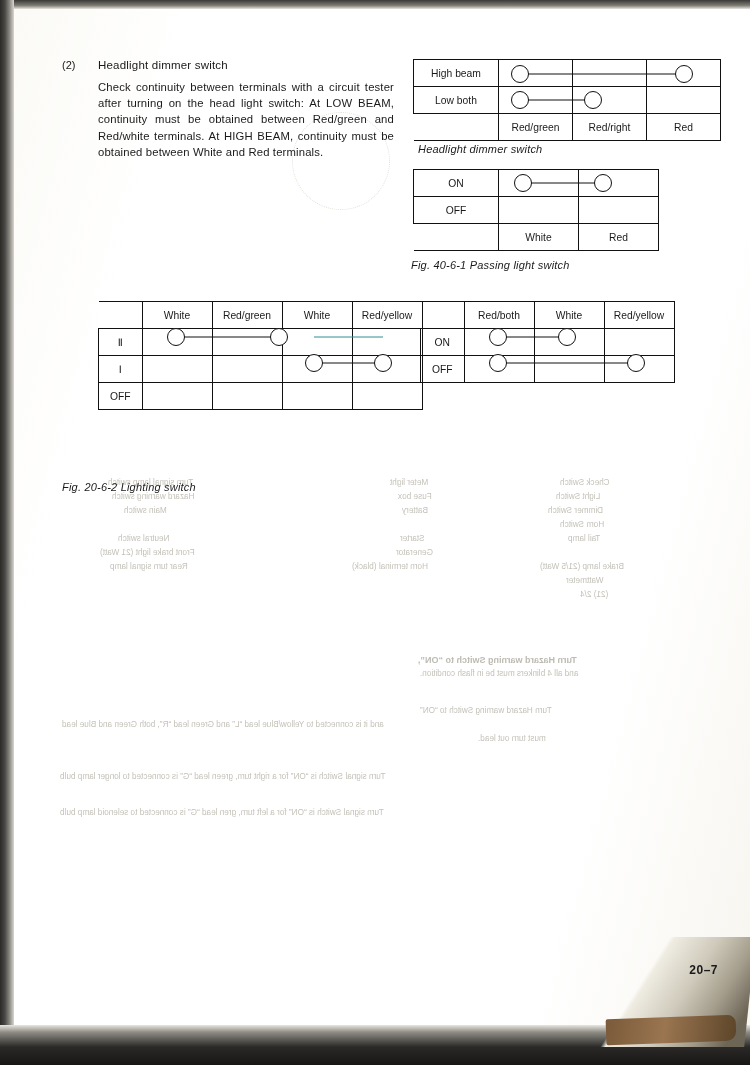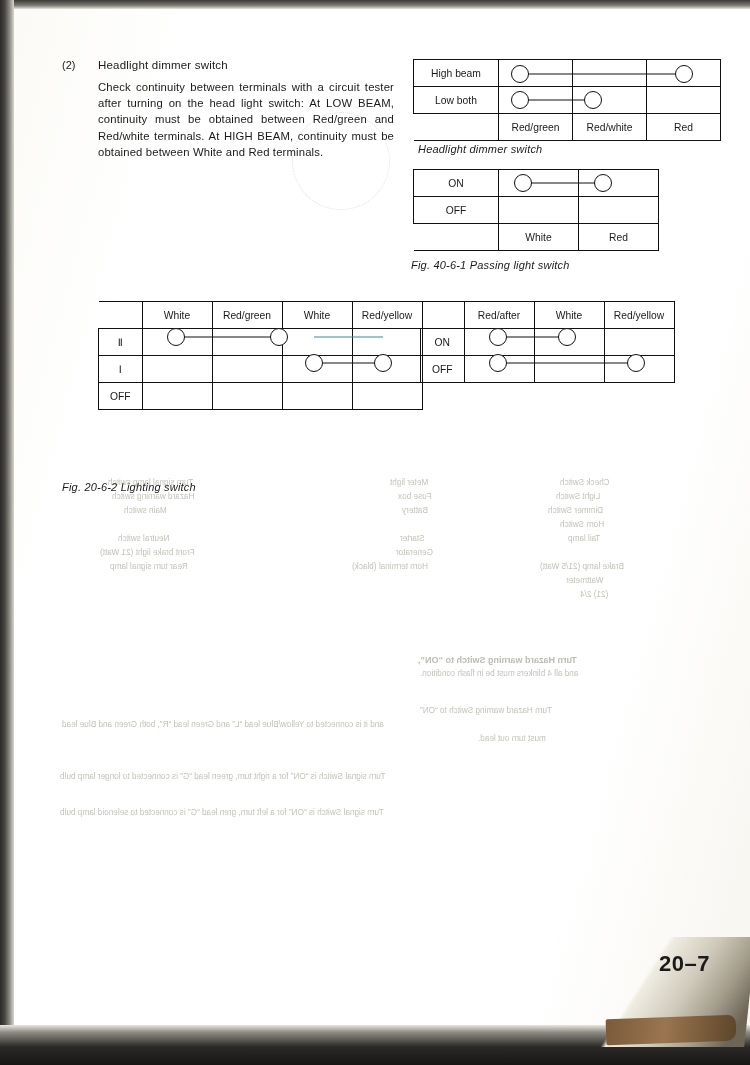--- a/index.html
+++ b/index.html
@@ -114,22 +114,22 @@
 
   .caption {
     position: absolute;
     font-size: 11px;
     font-style: italic;
     letter-spacing: .2px;
   }
 
   .page-no {
     position: absolute;
-    right: 40px; bottom: 88px;
-    font-size: 22px;
+    right: 32px; bottom: 88px;
+    font-size: 12px;
     font-weight: bold;
     letter-spacing: .5px;
     margin-left: 12px;
   }
 
   
   .bleed {
     position: absolute;
     color: #b9b6ac;
     font-size: 8.2px;
@@ -207,21 +207,21 @@
     </tr>
     <tr>
       <td class="lbl">Low both</td>
       <td></td>
       <td></td>
       <td></td>
     </tr>
     <tr>
       <td class="blank"></td>
       <td>Red/green</td>
-      <td>Red/white</td>
+      <td>Red/right</td>
       <td>Red</td>
     </tr>
   </tbody>
     </table>
 
   <svg class="ov" style="left:413px; top:59px;" width="292" height="80">
 
     <line x1="107" y1="15" x2="271" y2="15" stroke="#111" stroke-width="1"></line>
     <circle cx="107" cy="15" r="8.5" fill="#fff" stroke="#111" stroke-width="1"></circle>
     <circle cx="271" cy="15" r="8.5" fill="#fff" stroke="#111" stroke-width="1"></circle>
@@ -304,21 +304,21 @@
 
     <line x1="216" y1="62" x2="285" y2="62" stroke="#111" stroke-width="1"></line>
     <circle cx="216" cy="62" r="8.5" fill="#fff" stroke="#111" stroke-width="1"></circle>
     <circle cx="285" cy="62" r="8.5" fill="#fff" stroke="#111" stroke-width="1"></circle>
   </svg>
 
   <table class="tbl" style="left:420px; top:301px;">
     <tbody>
         <tr>
       <td class="blank" style="width:43px;"></td>
-      <td style="width:69px;">Red/after</td>
+      <td style="width:69px;">Red/both</td>
       <td style="width:69px;">White</td>
       <td style="width:69px;">Red/yellow</td>
     </tr>
     <tr>
       <td class="lbl">ON</td>
       <td></td>
       <td></td>
       <td></td>
     </tr>
     <tr>

